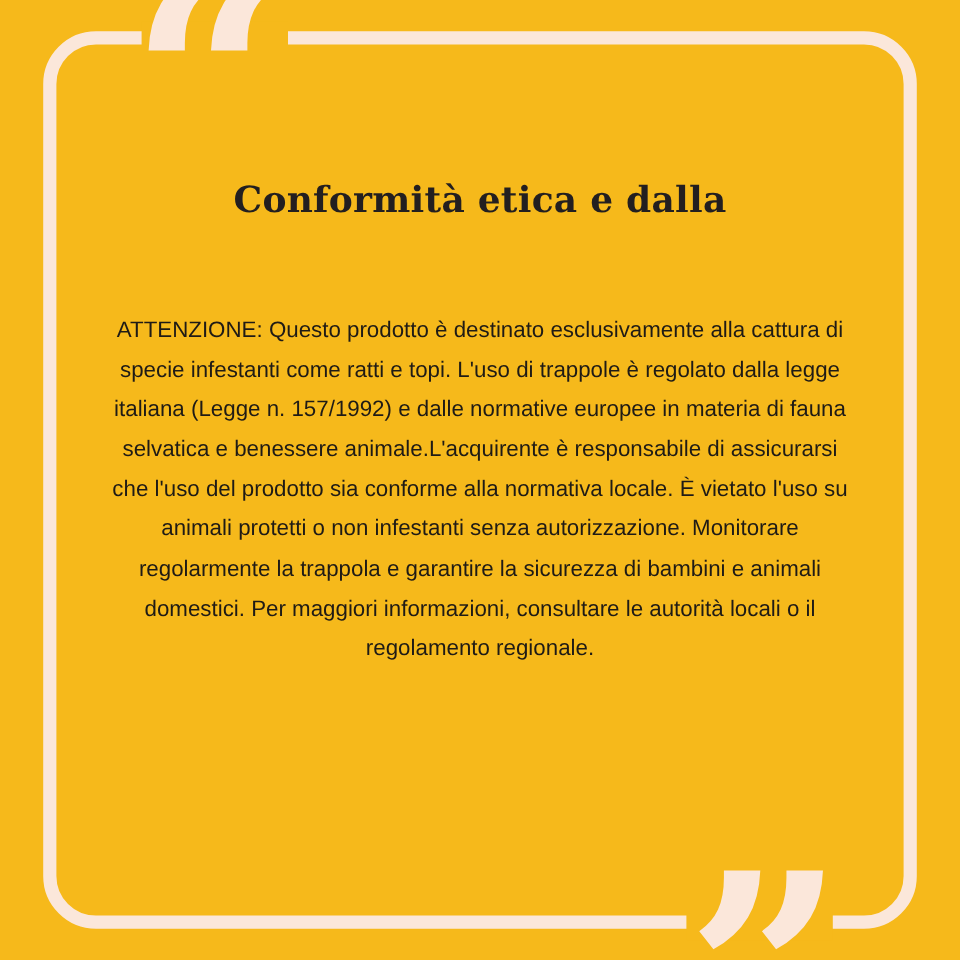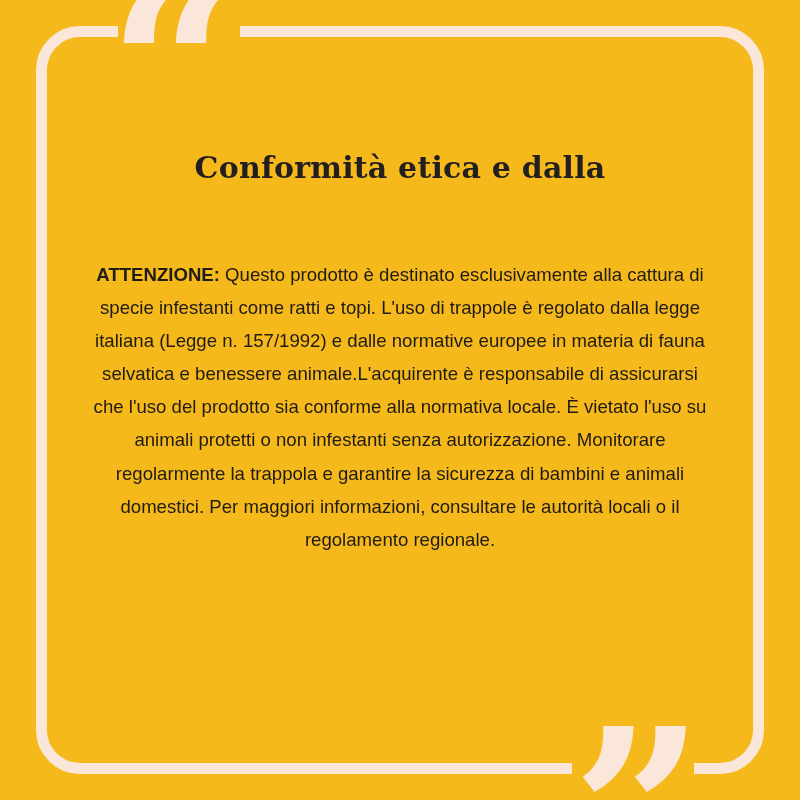--- a/index.html
+++ b/index.html
@@ -87,21 +87,21 @@
   .body-text {
     font-family: "Liberation Sans", sans-serif;
     font-size: 18.6px;
     line-height: 1.78;
     color: #1F1B16;
     text-align: center;
     margin: 0;
     padding: 0 10px;
   }
   .body-text .lead {
-    font-weight: 700;
+    font-weight: 400;
   }
 </style>
 </head>
 <body>
 
 <div class="card">
 
   <div class="frame"></div>
 
   <div class="mask mask-top"></div>

